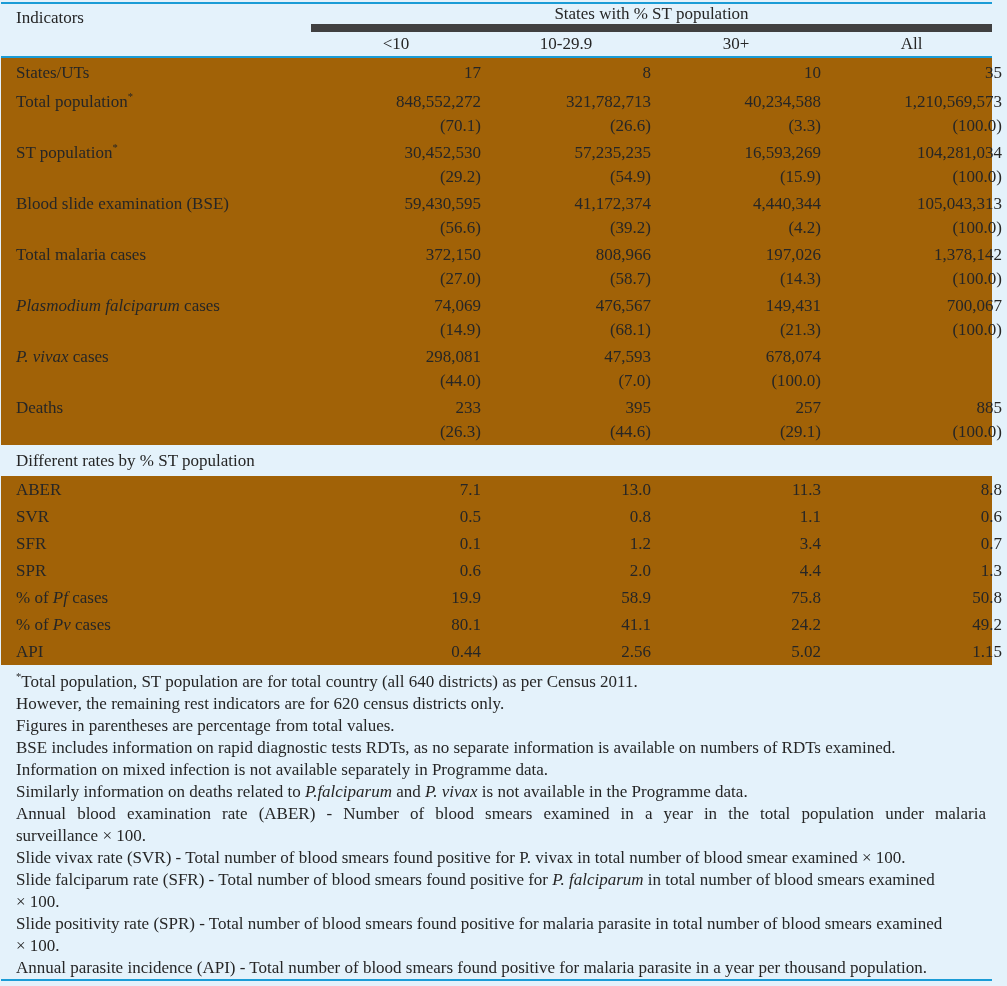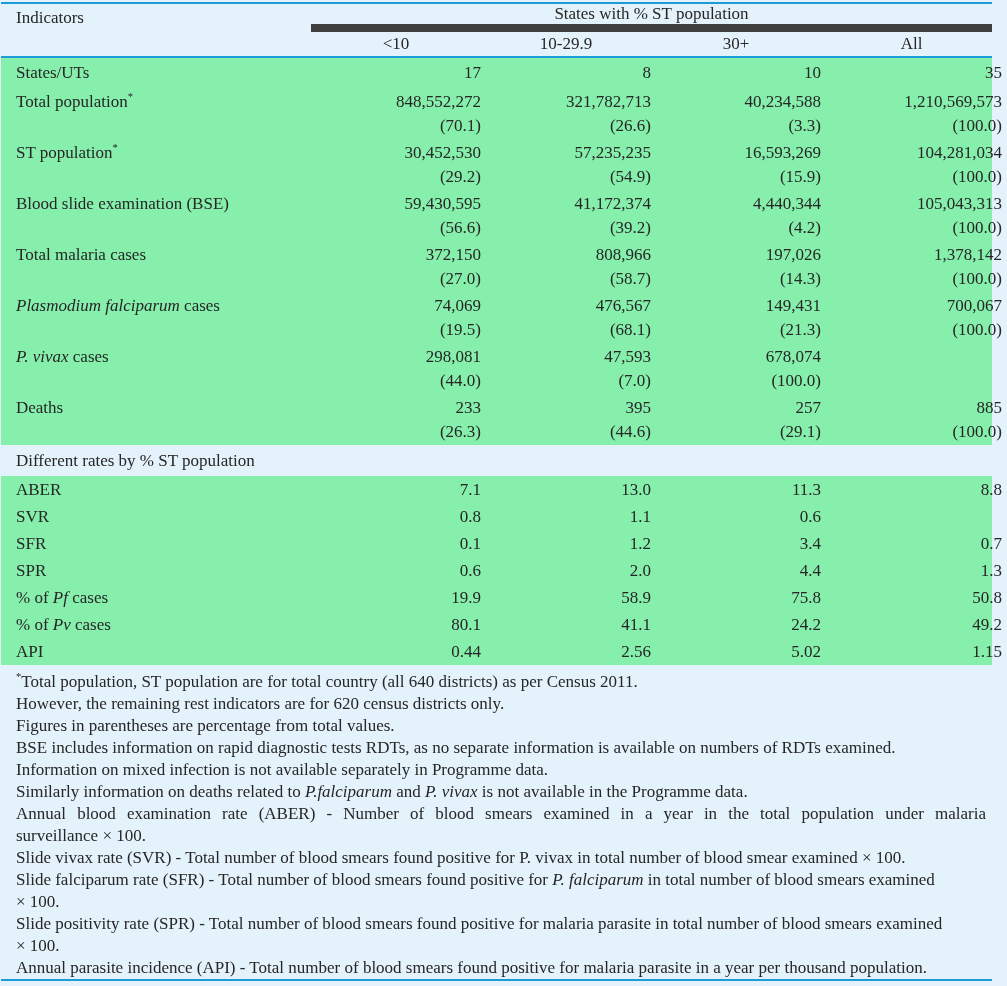--- a/index.html
+++ b/index.html
@@ -18,21 +18,21 @@
 
   .hdr-row1 { display: grid; grid-template-columns: 310px 681px; height: 27px; }
   .hdr-indicators { padding-left: 15px; display: flex; align-items: center; }
   .hdr-span { display: flex; align-items: center; justify-content: center; }
 
   .hdr-row2 {
     display: grid; grid-template-columns: 310px 170px 170px 170px 181px;
     height: 25px; align-items: center; text-align: center;
   }
 
-  .block-white { background: #86efac; }
+  .block-white { background: #a16207; }
 
   .row { display: grid; grid-template-columns: 310px 170px 170px 170px 181px; }
   .row .lab { padding-left: 15px; text-align: left; }
   .row .val { text-align: right; }
 
   .r1 { height: 30px; line-height: 30px; }
   .r2 { height: 51px; padding-top: 2px; line-height: 24px; }
   .r2 .lab { align-self: start; }
 
   .rate-row { height: 27px; line-height: 27px; }
@@ -159,21 +159,21 @@
         </div>
         <div class="val">
           <div class="num">1,378,142</div>
           <div class="num pct">(100.0)</div>
         </div>
       </div>
       <div class="row r2">
         <div class="lab"><span class="it">Plasmodium falciparum</span><span> cases</span></div>
         <div class="val">
           <div class="num">74,069</div>
-          <div class="num pct">(19.5)</div>
+          <div class="num pct">(14.9)</div>
         </div>
         <div class="val">
           <div class="num">476,567</div>
           <div class="num pct">(68.1)</div>
         </div>
         <div class="val">
           <div class="num">149,431</div>
           <div class="num pct">(21.3)</div>
         </div>
         <div class="val">
@@ -222,20 +222,21 @@
   <div class="block-white" id="rate-rows">
       <div class="row rate-row">
         <div class="lab"><span>ABER</span></div>
         <div class="val">7.1</div>
         <div class="val">13.0</div>
         <div class="val">11.3</div>
         <div class="val">8.8</div>
       </div>
       <div class="row rate-row">
         <div class="lab"><span>SVR</span></div>
+        <div class="val">0.5</div>
         <div class="val">0.8</div>
         <div class="val">1.1</div>
         <div class="val">0.6</div>
       </div>
       <div class="row rate-row">
         <div class="lab"><span>SFR</span></div>
         <div class="val">0.1</div>
         <div class="val">1.2</div>
         <div class="val">3.4</div>
         <div class="val">0.7</div>

